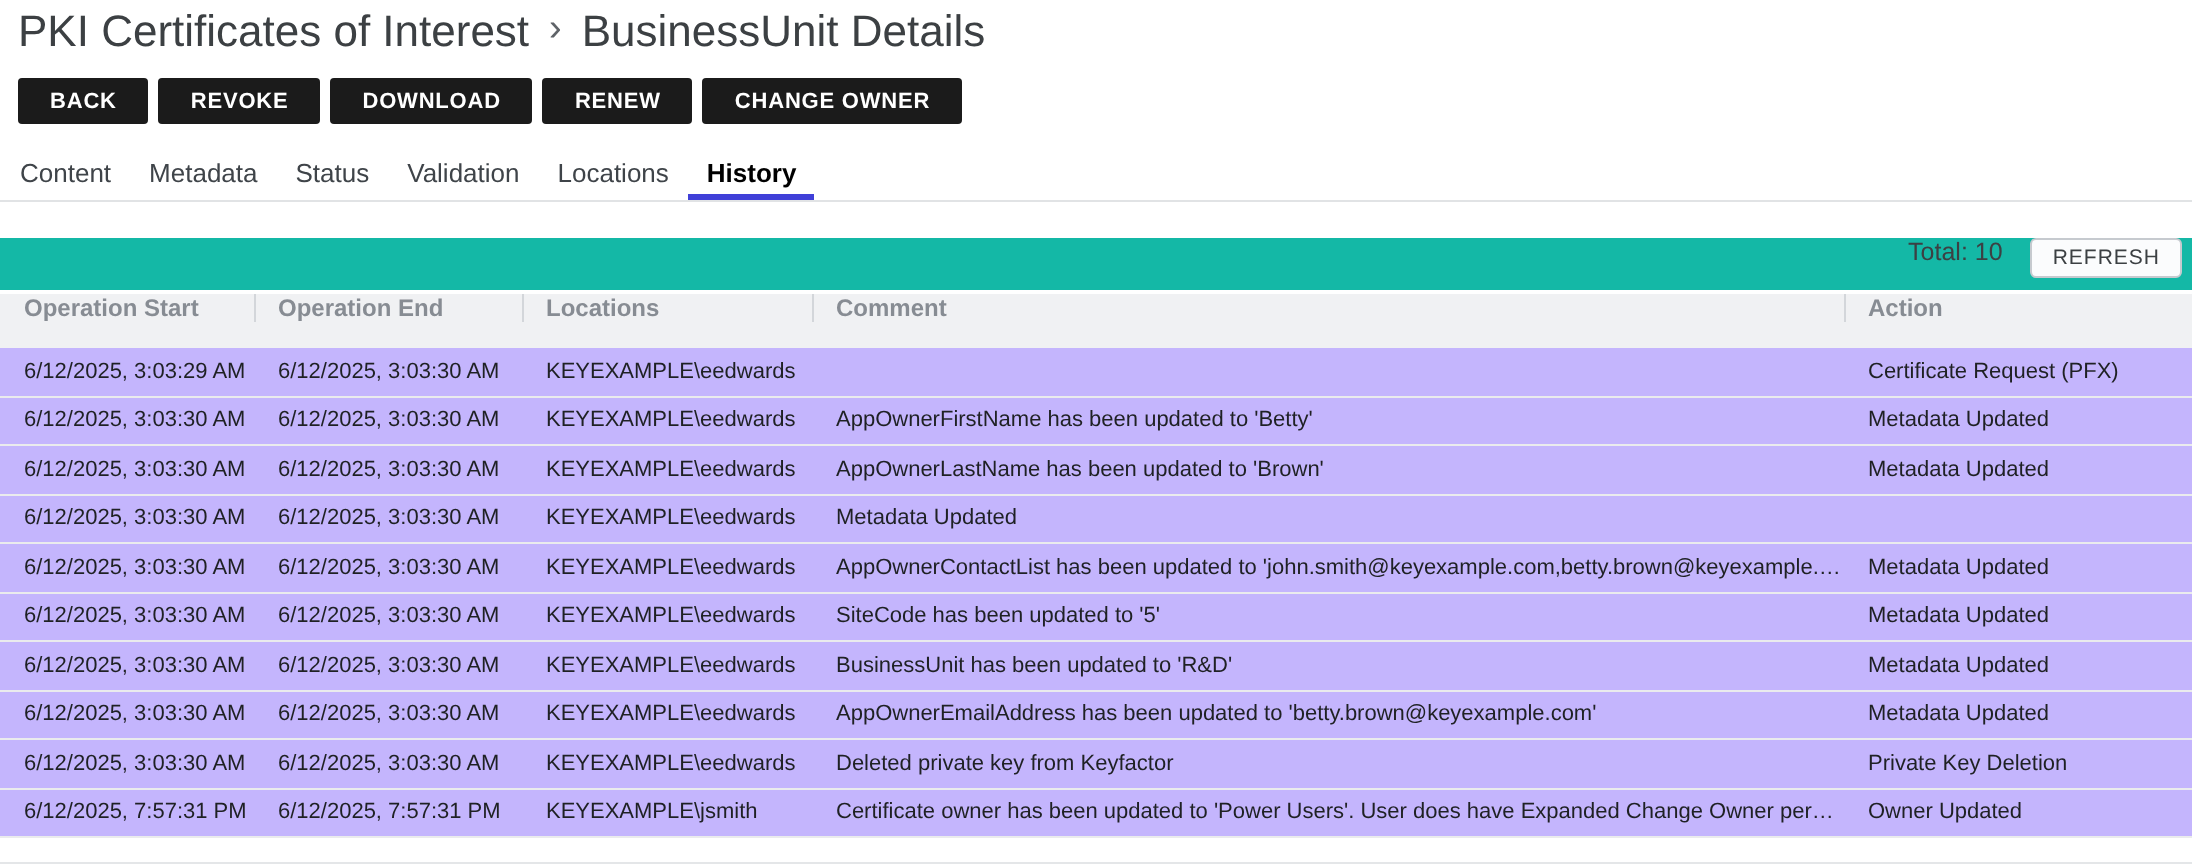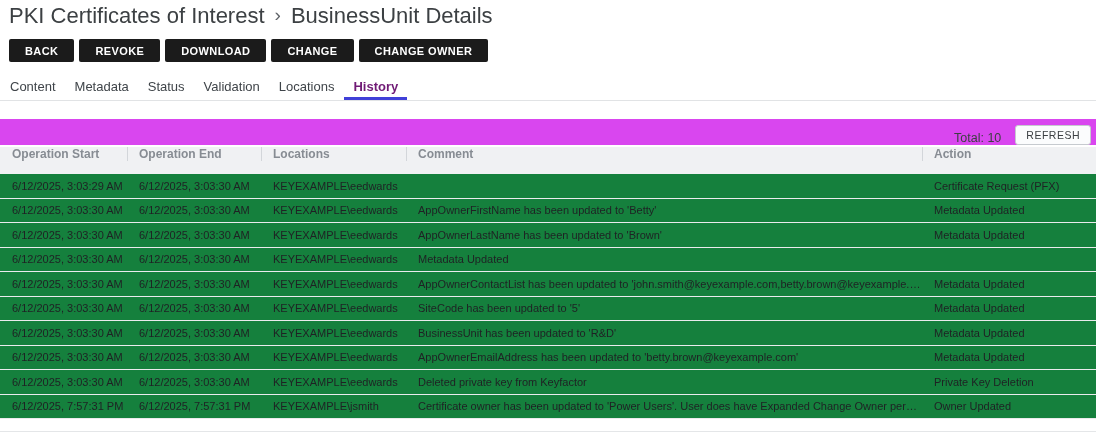--- a/index.html
+++ b/index.html
@@ -68,35 +68,35 @@
     color: #3f4449;
     padding: 4px 9px 0 9px;
     margin-right: 1px;
     cursor: pointer;
     border-bottom: 3px solid transparent;
     white-space: nowrap;
     text-align: right;
   }
   .tab.active {
     font-weight: 700;
-    color: #701a75;
+    color: #000000;
     border-bottom-color: #4040d8;
   }
 
   
   .table-card {
     margin-top: 18px;
     border-bottom: 1px solid #e4e6e8;
     padding-bottom: 12px;
   }
   .toolbar {
     height: 26px;
-    background: #d946ef;
-    display: flex;
-    align-items: flex-end;
+    background: #14b8a6;
+    display: flex;
+    align-items: flex-start;
     justify-content: flex-end;
     gap: 14px;
     padding-right: 5px;
   }
   .total-label {
     font-size: 12.5px;
     color: #3c4043;
   }
   .btn-refresh {
     background: #fbfcfd;
@@ -140,21 +140,21 @@
   .col-end      { width: 134px; flex: none; }
   .col-user     { width: 145px; flex: none; }
   .col-comment  { flex: 1 1 auto; min-width: 0; }
   .col-action   { width: 174px; flex: none; }
 
   .grid-body .row {
     height: 24.5px;
     display: flex;
     align-items: center;
     border-bottom: 1px solid #eaebed;
-    background: #15803d;
+    background: #c4b5fd;
   }
   .cell {
     font-size: 11px;
     color: #1f2124;
     padding-left: 12px;
     white-space: nowrap;
     overflow: hidden;
     text-overflow: ellipsis;
   }
 </style>
@@ -164,21 +164,21 @@
 <h1 class="page-title">
   <span class="crumb">PKI Certificates of Interest</span>
   <span class="sep">›</span>
   <span class="crumb">BusinessUnit Details</span>
 </h1>
 
 <div class="btn-row">
   <button class="btn-dark">BACK</button>
   <button class="btn-dark">REVOKE</button>
   <button class="btn-dark">DOWNLOAD</button>
-  <button class="btn-dark">CHANGE</button>
+  <button class="btn-dark">RENEW</button>
   <button class="btn-dark">CHANGE OWNER</button>
 </div>
 
 <div class="tabs">
   <div class="tab">Content</div>
   <div class="tab">Metadata</div>
   <div class="tab">Status</div>
   <div class="tab">Validation</div>
   <div class="tab">Locations</div>
   <div class="tab active">History</div>

